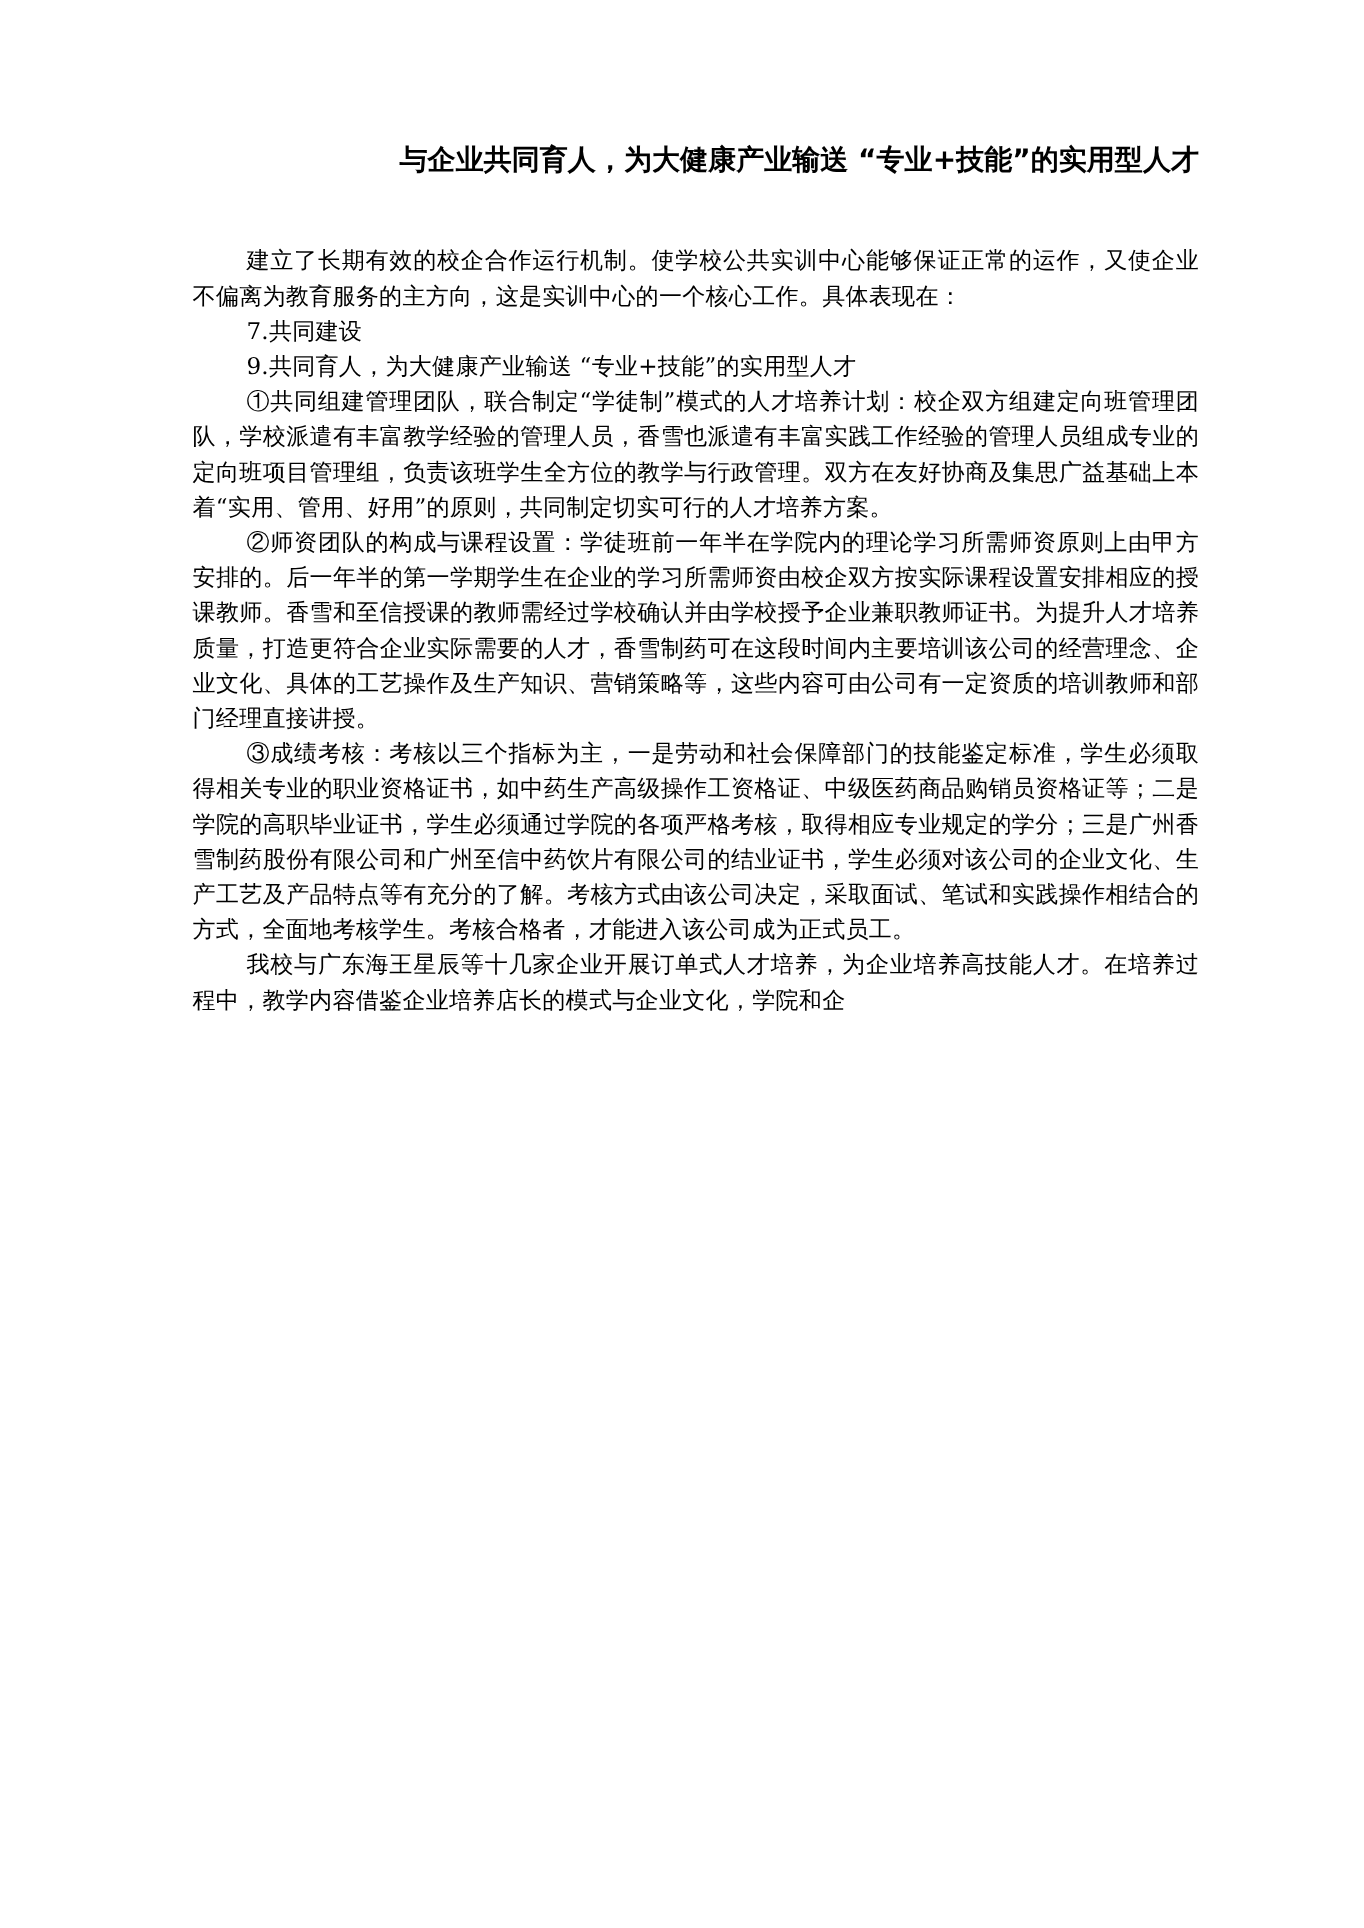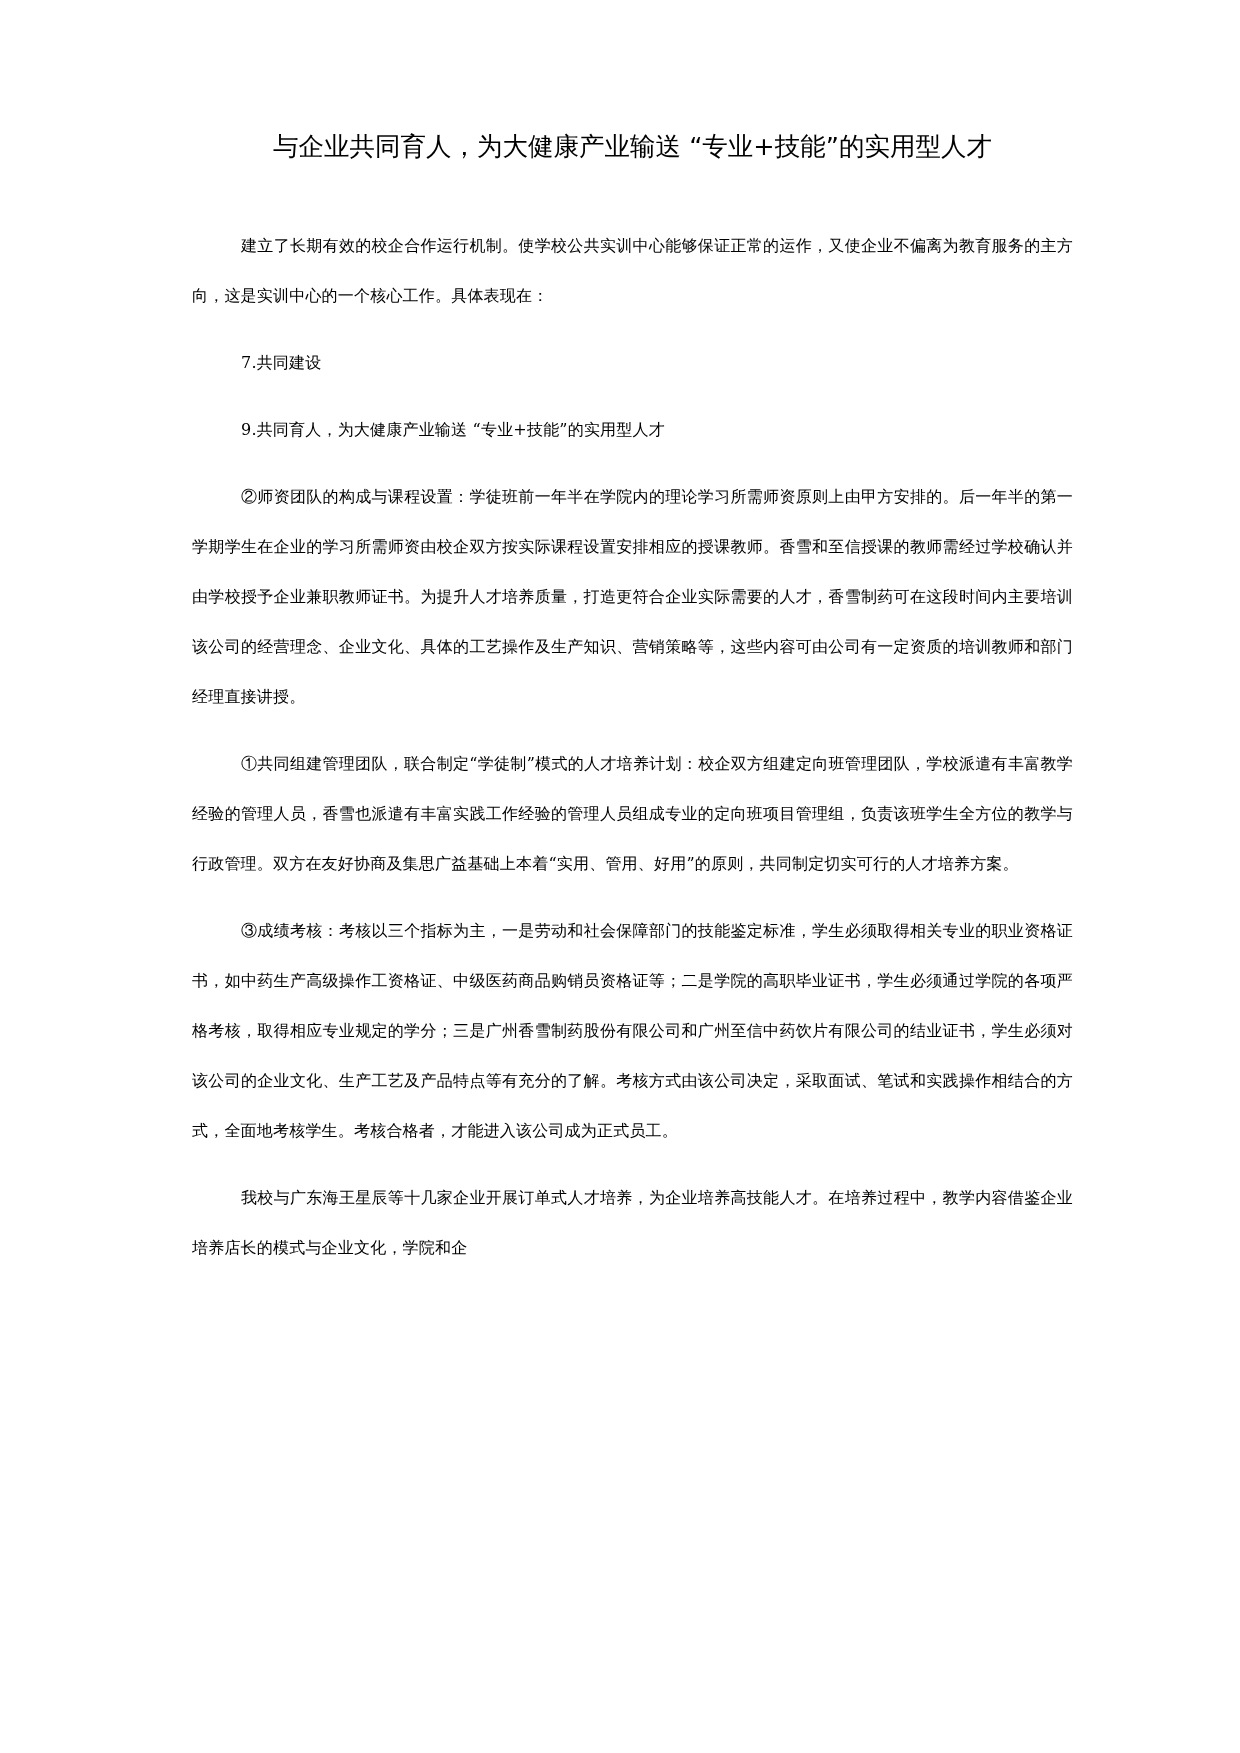--- a/index.html
+++ b/index.html
@@ -15,32 +15,32 @@
   }
   .page {
     box-sizing: border-box;
     width: 1240px;
     min-height: 1753px;
     padding: 130px 150px 60px 175px;
     background: #ffffff;
   }
   .doc-title {
     font-family: "DejaVu Sans", "Liberation Sans", sans-serif;
-    font-weight: normal;
+    font-weight: bold;
     font-size: 25.5px;
     line-height: 1.3;
-    text-align: center;
+    text-align: right;
     letter-spacing: 0px;
     margin: 0 0 58px 0;
     white-space: nowrap;
   }
   .body-text p {
-    margin: 17px;
-    font-size: 16px;
-    line-height: 50px;
+    margin: 0;
+    font-size: 21px;
+    line-height: 32px;
     text-align: justify;
     text-justify: inter-ideograph;
     letter-spacing: 0.2px;
   }
   .indent-2 {
     text-indent: 49px;
   }
   .indent-1 {
     text-indent: 26px;
   }
@@ -52,19 +52,19 @@
 <body>
 
 <div class="page">
 
   <h1 class="doc-title">与企业共同育人，为大健康产业输送 “专业+技能”的实用型人才</h1>
 
   <div class="body-text">
     <p class="indent-2">建立了长期有效的校企合作运行机制。使学校公共实训中心能够保证正常的运作，又使企业不偏离为教育服务的主方向，这是实训中心的一个核心工作。具体表现在：</p>
     <p class="indent-2">7.共同建设</p>
     <p class="indent-2">9.共同育人，为大健康产业输送 “专业+技能”的实用型人才</p>
+    <p class="indent-sub">①共同组建管理团队，联合制定“学徒制”模式的人才培养计划：校企双方组建定向班管理团队，学校派遣有丰富教学经验的管理人员，香雪也派遣有丰富实践工作经验的管理人员组成专业的定向班项目管理组，负责该班学生全方位的教学与行政管理。双方在友好协商及集思广益基础上本着“实用、管用、好用”的原则，共同制定切实可行的人才培养方案。</p>
     <p class="indent-sub">②师资团队的构成与课程设置：学徒班前一年半在学院内的理论学习所需师资原则上由甲方安排的。后一年半的第一学期学生在企业的学习所需师资由校企双方按实际课程设置安排相应的授课教师。香雪和至信授课的教师需经过学校确认并由学校授予企业兼职教师证书。为提升人才培养质量，打造更符合企业实际需要的人才，香雪制药可在这段时间内主要培训该公司的经营理念、企业文化、具体的工艺操作及生产知识、营销策略等，这些内容可由公司有一定资质的培训教师和部门经理直接讲授。</p>
-    <p class="indent-sub">①共同组建管理团队，联合制定“学徒制”模式的人才培养计划：校企双方组建定向班管理团队，学校派遣有丰富教学经验的管理人员，香雪也派遣有丰富实践工作经验的管理人员组成专业的定向班项目管理组，负责该班学生全方位的教学与行政管理。双方在友好协商及集思广益基础上本着“实用、管用、好用”的原则，共同制定切实可行的人才培养方案。</p>
     <p class="indent-sub">③成绩考核：考核以三个指标为主，一是劳动和社会保障部门的技能鉴定标准，学生必须取得相关专业的职业资格证书，如中药生产高级操作工资格证、中级医药商品购销员资格证等；二是学院的高职毕业证书，学生必须通过学院的各项严格考核，取得相应专业规定的学分；三是广州香雪制药股份有限公司和广州至信中药饮片有限公司的结业证书，学生必须对该公司的企业文化、生产工艺及产品特点等有充分的了解。考核方式由该公司决定，采取面试、笔试和实践操作相结合的方式，全面地考核学生。考核合格者，才能进入该公司成为正式员工。</p>
     <p class="indent-2">我校与广东海王星辰等十几家企业开展订单式人才培养，为企业培养高技能人才。在培养过程中，教学内容借鉴企业培养店长的模式与企业文化，学院和企</p>
   </div>
 
 </div>
 
 </body></html>

